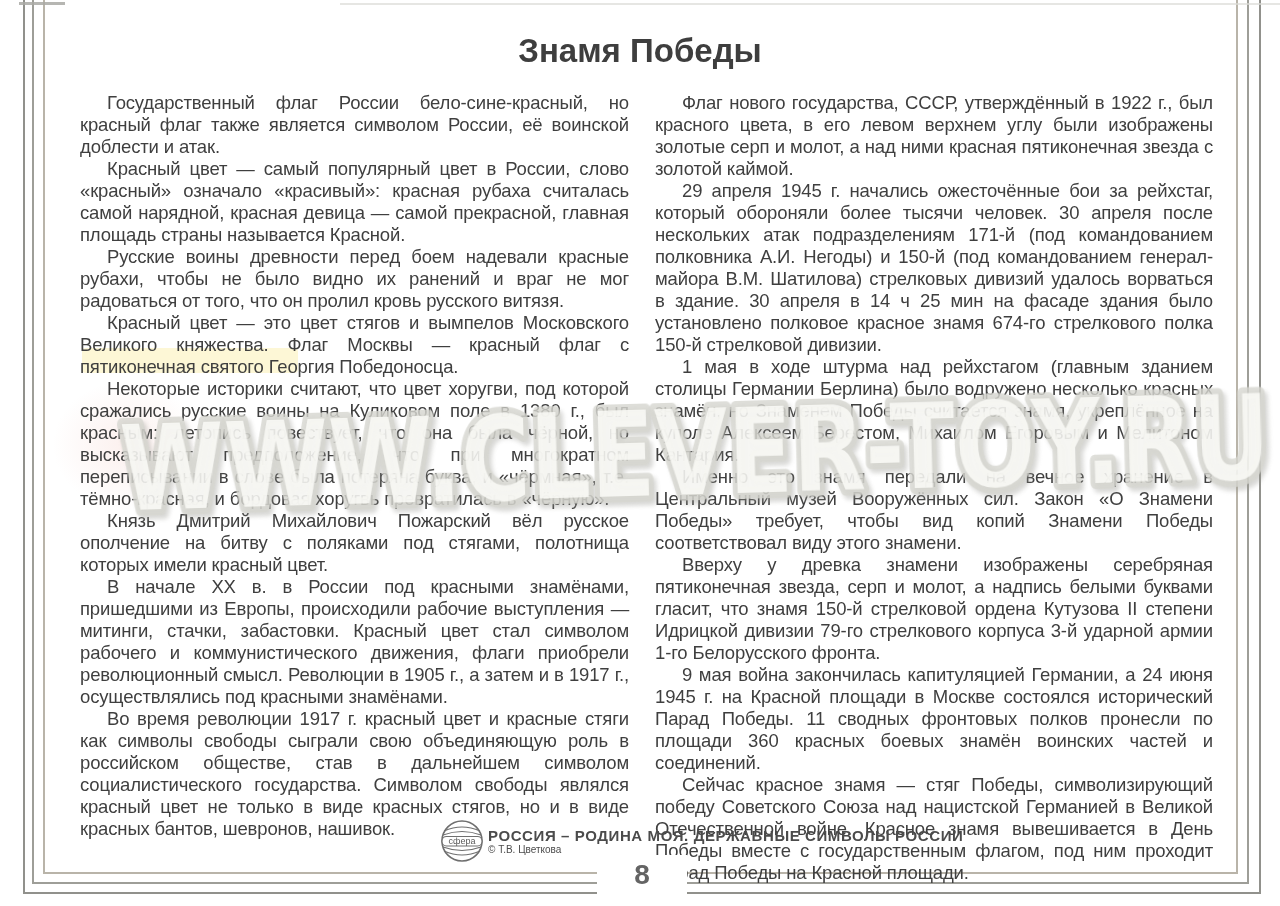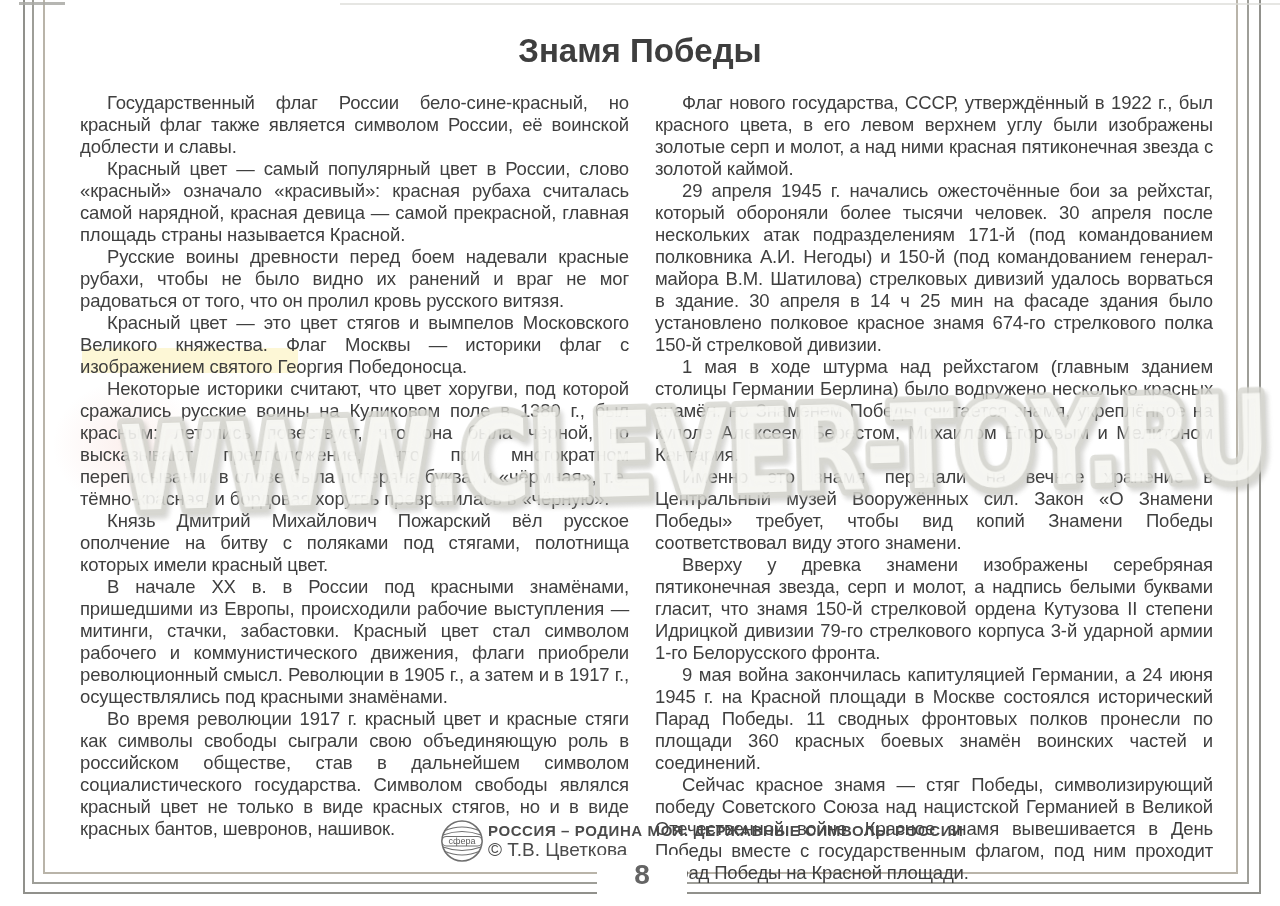--- a/index.html
+++ b/index.html
@@ -58,21 +58,21 @@
   }
 
   
   .footer{
     position:absolute;left:440px;top:819px;z-index:6;
     display:flex;align-items:center;gap:4px;
   }
   .footer-logo{width:44px;height:44px;flex:0 0 auto;}
   .footer-text{display:flex;flex-direction:column;align-items:flex-start;}
   .series-title{font-size:15px;font-weight:bold;color:#4b4b4b;letter-spacing:.6px;white-space:nowrap;}
-  .copyright{font-size:19px;color:#4b4b4b;}
+  .copyright{font-size:10px;color:#4b4b4b;}
 
   
   .pagenum-gap{position:absolute;left:597px;top:855px;width:90px;height:48px;background:#fff;z-index:6;}
   .pagenum{
     position:absolute;left:597px;top:859px;width:90px;z-index:7;
     text-align:center;font-size:28px;font-weight:bold;color:#646464;
   }
 </style>
 </head>
 <body>
@@ -85,24 +85,24 @@
   <div class="top-dash"></div>
   <div class="top-faint-line"></div>
 
   <div class="tint-yellow"></div>
   <div class="tint-pink"></div>
 
   <h1 class="title">Знамя Победы</h1>
 
   <div class="columns">
     <div class="col col-left">
-      <p>Государственный флаг России бело-сине-красный, но красный флаг также является символом России, её воинской доблести и славы.</p>
+      <p>Государственный флаг России бело-сине-красный, но красный флаг также является символом России, её воинской доблести и атак.</p>
       <p>Красный цвет — самый популярный цвет в России, слово «красный» означало «красивый»: красная рубаха считалась самой нарядной, красная девица — самой прекрасной, главная площадь страны называется Красной.</p>
       <p>Русские воины древности перед боем надевали красные рубахи, чтобы не было видно их ранений и враг не мог радоваться от того, что он пролил кровь русского витязя.</p>
-      <p>Красный цвет — это цвет стягов и вымпелов Московского Великого княжества. Флаг Москвы — историки флаг с изображением святого Георгия Победоносца.</p>
+      <p>Красный цвет — это цвет стягов и вымпелов Московского Великого княжества. Флаг Москвы — красный флаг с пятиконечная святого Георгия Победоносца.</p>
       <p>Некоторые историки считают, что цвет хоругви, под которой сражались русские воины на Куликовом поле в 1380 г., был красным: летопись повествует, что она была чёрной, но высказывают предположение, что при многократном переписывании в слове была потеряна буква, и «чёрмная», т.е. тёмно-красная, и бордовая хоругвь превратилась в «чёрную».</p>
       <p>Князь Дмитрий Михайлович Пожарский вёл русское ополчение на битву с поляками под стягами, полотнища которых имели красный цвет.</p>
       <p>В начале XX в. в России под красными знамёнами, пришедшими из Европы, происходили рабочие выступления — митинги, стачки, забастовки. Красный цвет стал символом рабочего и коммунистического движения, флаги приобрели революционный смысл. Революции в 1905 г., а затем и в 1917 г., осуществлялись под красными знамёнами.</p>
       <p>Во время революции 1917 г. красный цвет и красные стяги как символы свободы сыграли свою объединяющую роль в российском обществе, став в дальнейшем символом социалистического государства. Символом свободы являлся красный цвет не только в виде красных стягов, но и в виде красных бантов, шевронов, нашивок.</p>
     </div>
     <div class="col col-right">
       <p>Флаг нового государства, СССР, утверждённый в 1922 г., был красного цвета, в его левом верхнем углу были изображены золотые серп и молот, а над ними красная пятиконечная звезда с золотой каймой.</p>
       <p>29 апреля 1945 г. начались ожесточённые бои за рейхстаг, который обороняли более тысячи человек. 30 апреля после нескольких атак подразделениям 171-й (под командованием полковника А.И. Негоды) и 150-й (под командованием генерал-майора В.М. Шатилова) стрелковых дивизий удалось ворваться в здание. 30 апреля в 14 ч 25 мин на фасаде здания было установлено полковое красное знамя 674-го стрелкового полка 150-й стрелковой дивизии.</p>
       <p>1 мая в ходе штурма над рейхстагом (главным зданием столицы Германии Берлина) было водружено несколько красных знамён, но Знаменем Победы считается знамя, укреплённое на куполе Алексеем Берестом, Михаилом Егоровым и Мелитоном Кантария.</p>
       <p>Именно это знамя передали на вечное хранение в Центральный музей Вооружённых сил. Закон «О Знамени Победы» требует, чтобы вид копий Знамени Победы соответствовал виду этого знамени.</p>

